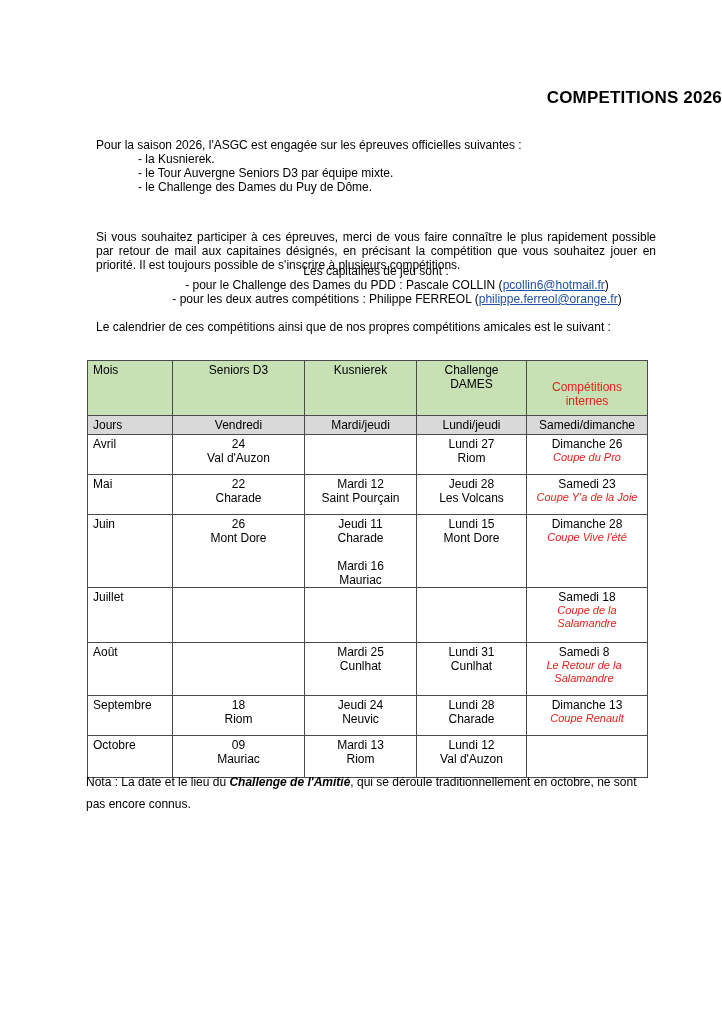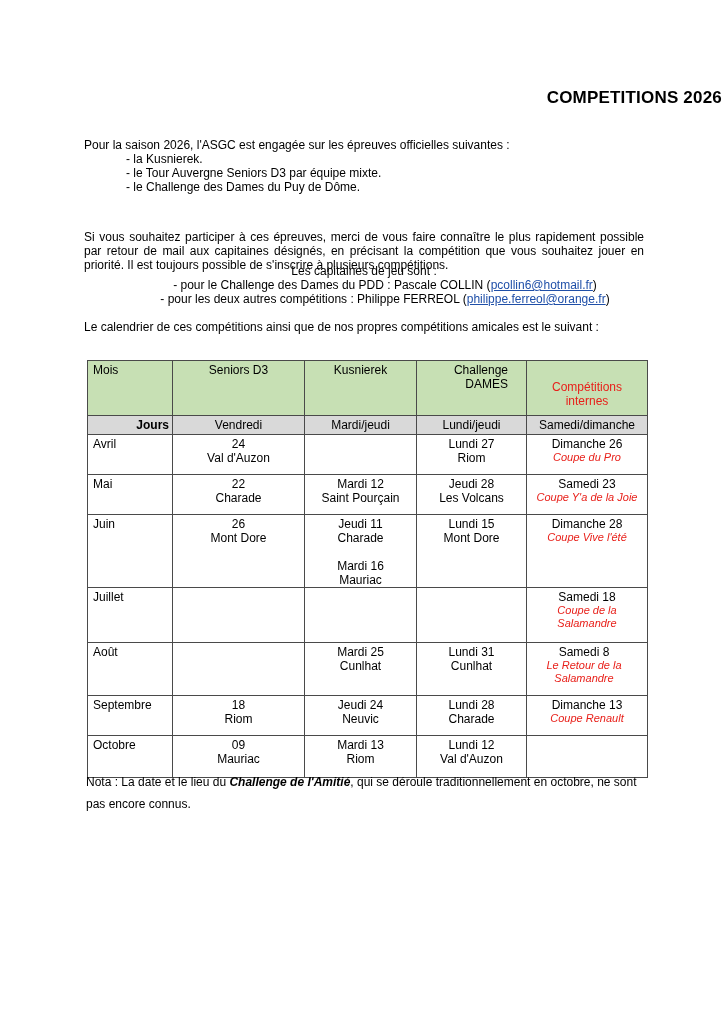--- a/index.html
+++ b/index.html
@@ -5,38 +5,38 @@
     html, body { margin: 0; padding: 0; background: #ffffff; }
     body {
       width: 722px; height: 1024px; position: relative; overflow: hidden;
       font-family: "Liberation Sans", sans-serif; color: #000;
       font-size: 12px;
     }
     .title {
       position: absolute; top: 88px; left: 0; width: 722px; text-align: right;
       font-weight: bold; font-size: 17px; letter-spacing: 0.2px;
     }
-    .p { position: absolute; left: 84px; width: 560px; line-height: 14px; font-size: 12px; }
+    .p { position: absolute; left: 96px; width: 560px; line-height: 14px; font-size: 12px; }
     .indent { padding-left: 42px; }
     .justify { text-align: justify; }
     a.mail { color: #1f4fa8; text-decoration: underline; }
     table.cal {
       position: absolute; left: 87px; top: 360px;
       border-collapse: collapse; table-layout: fixed; width: 560px;
       font-size: 12px;
     }
     table.cal td {
       border: 1px solid #4a4a4a; vertical-align: top; text-align: center;
       padding: 2px 3px 0 3px; line-height: 14px;
     }
     table.cal td.month { text-align: left; padding-left: 5px; }
     tr.head td { background: #c7e0b4; height: 35px; }
     tr.head td.month { text-align: left; }
     tr.days td { background: #d9d9d9; height: 16px; }
-    tr.days td.month { text-align: right; font-weight: bold; }
+    tr.days td.month { text-align: left; }
     .red { color: #e8201a; }
     .coupe { color: #e8201a; font-style: italic; font-size: 11px; line-height: 13px; display: block; }
     .gap { display: block; height: 14px; }
     .nota { position: absolute; left: 86px; top: 771px; width: 560px; line-height: 22px; font-size: 12px; }
     .nota b { font-style: italic; }
   </style>
 </head>
 <body>
 
 <div class="title">COMPETITIONS 2026</div>
@@ -68,21 +68,21 @@
       <col style="width:132px">
       <col style="width:112px">
       <col style="width:110px">
       <col style="width:121px">
   </colgroup>
   <tbody>
       <tr class="head">
     <td class="month">Mois</td>
     <td>Seniors D3</td>
     <td>Kusnierek</td>
-    <td style="padding:2px 18px 0 18px;text-align:right;">Challenge DAMES</td>
+    <td style="padding:2px 18px 0 18px;">Challenge DAMES</td>
     <td class="red" style="padding:19px 20px 0 20px;">Compétitions internes</td>
   </tr>
   <tr class="days">
     <td class="month">Jours</td>
     <td>Vendredi</td>
     <td>Mardi/jeudi</td>
     <td>Lundi/jeudi</td>
     <td>Samedi/dimanche</td>
   </tr>
 

